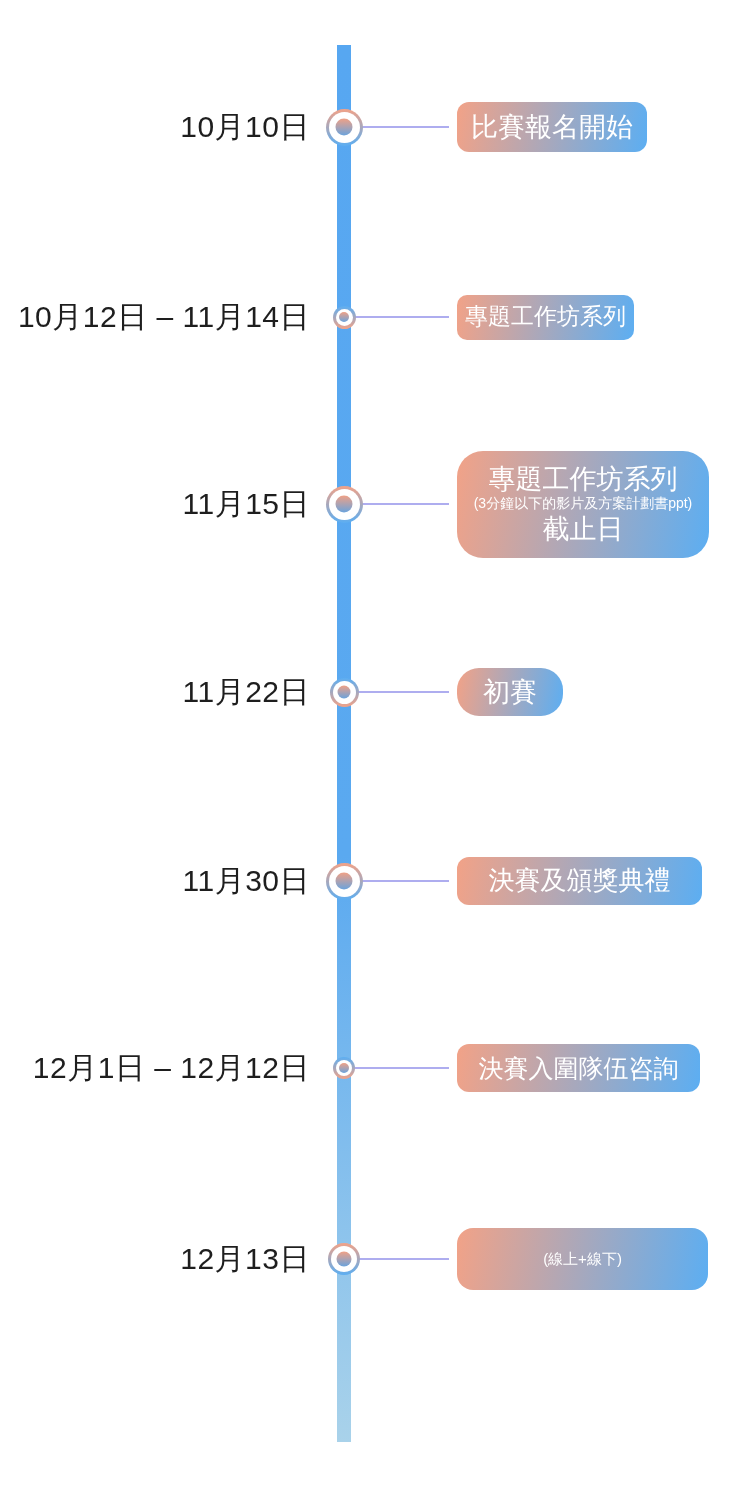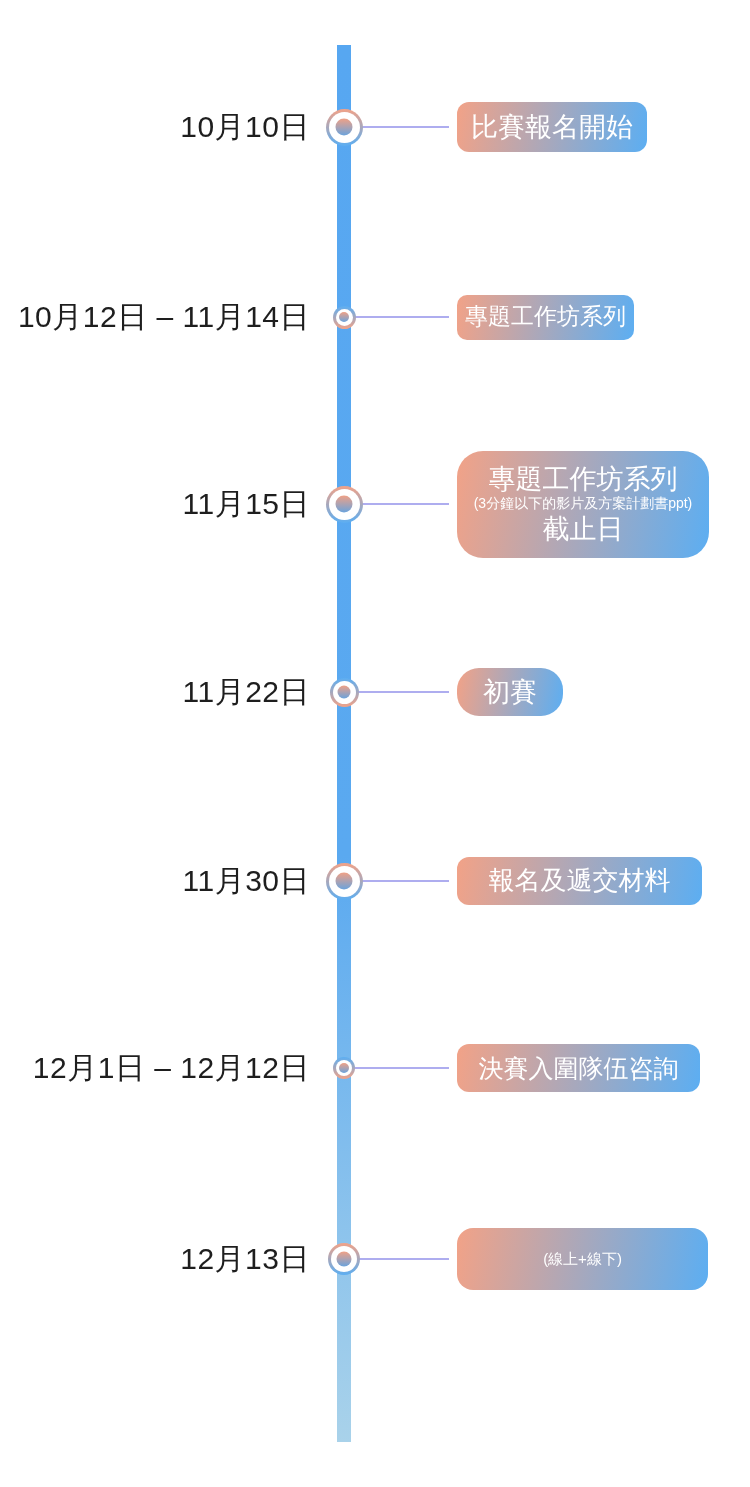--- a/index.html
+++ b/index.html
@@ -114,21 +114,21 @@
       <div class="card" style="top: 668px; width: 106px; height: 48px; border-radius: 22px; font-size: 27px; background: linear-gradient(100deg, rgb(242, 162, 135), rgb(92, 174, 242)); color: rgb(255, 255, 255);">
         <div class="main-label">初賽</div>
       </div>
       <div class="event-date" style="top: 881px; color: rgb(30, 30, 30);">11月30日</div>
       <div class="connector" style="left: 344px; width: 105px; top: 880px; background: rgb(174, 173, 239);"></div>
       <div class="node" style="left: 325.5px; top: 862.5px; width: 37px; height: 37px; background: linear-gradient(rgb(242, 162, 135), rgb(92, 174, 242));">
         <div class="node-core" style="left: 3px; top: 3px; width: 31px; height: 31px;"></div>
         <div class="node-dot" style="width: 17px; height: 17px; background: linear-gradient(rgb(240, 161, 134), rgb(107, 163, 220));"></div>
       </div>
       <div class="card" style="top: 857px; width: 245px; height: 48px; border-radius: 12px; font-size: 26px; background: linear-gradient(100deg, rgb(242, 162, 135), rgb(92, 174, 242)); color: rgb(255, 255, 255);">
-        <div class="main-label">報名及遞交材料</div>
+        <div class="main-label">決賽及頒獎典禮</div>
       </div>
       <div class="event-date" style="top: 1068px; color: rgb(30, 30, 30);">12月1日 – 12月12日</div>
       <div class="connector" style="left: 344px; width: 105px; top: 1067px; background: rgb(174, 173, 239);"></div>
       <div class="node" style="left: 333px; top: 1057px; width: 22px; height: 22px; background: linear-gradient(rgb(92, 174, 242), rgb(242, 162, 135));">
         <div class="node-core" style="left: 3px; top: 3px; width: 16px; height: 16px;"></div>
         <div class="node-dot" style="width: 10px; height: 10px; background: linear-gradient(rgb(240, 161, 134), rgb(107, 163, 220));"></div>
       </div>
       <div class="card" style="top: 1044px; width: 243px; height: 48px; border-radius: 12px; font-size: 25px; background: linear-gradient(100deg, rgb(242, 162, 135), rgb(92, 174, 242)); color: rgb(255, 255, 255);">
         <div class="main-label">決賽入圍隊伍咨詢</div>
       </div>

